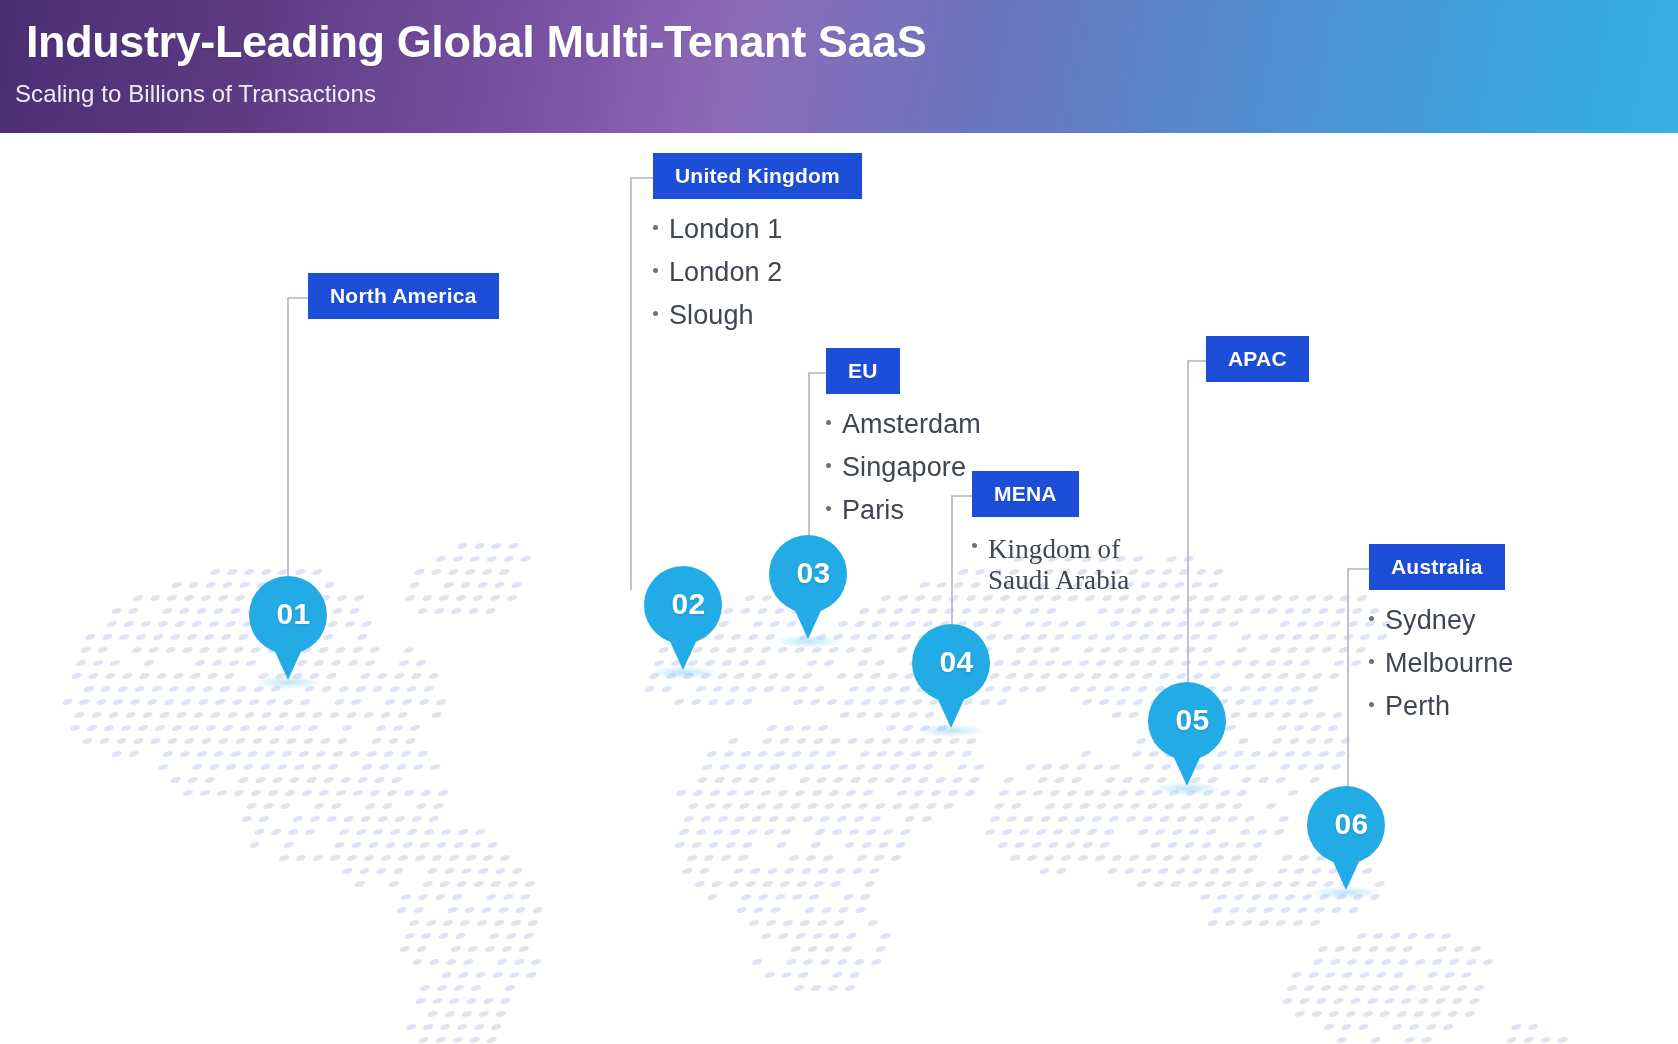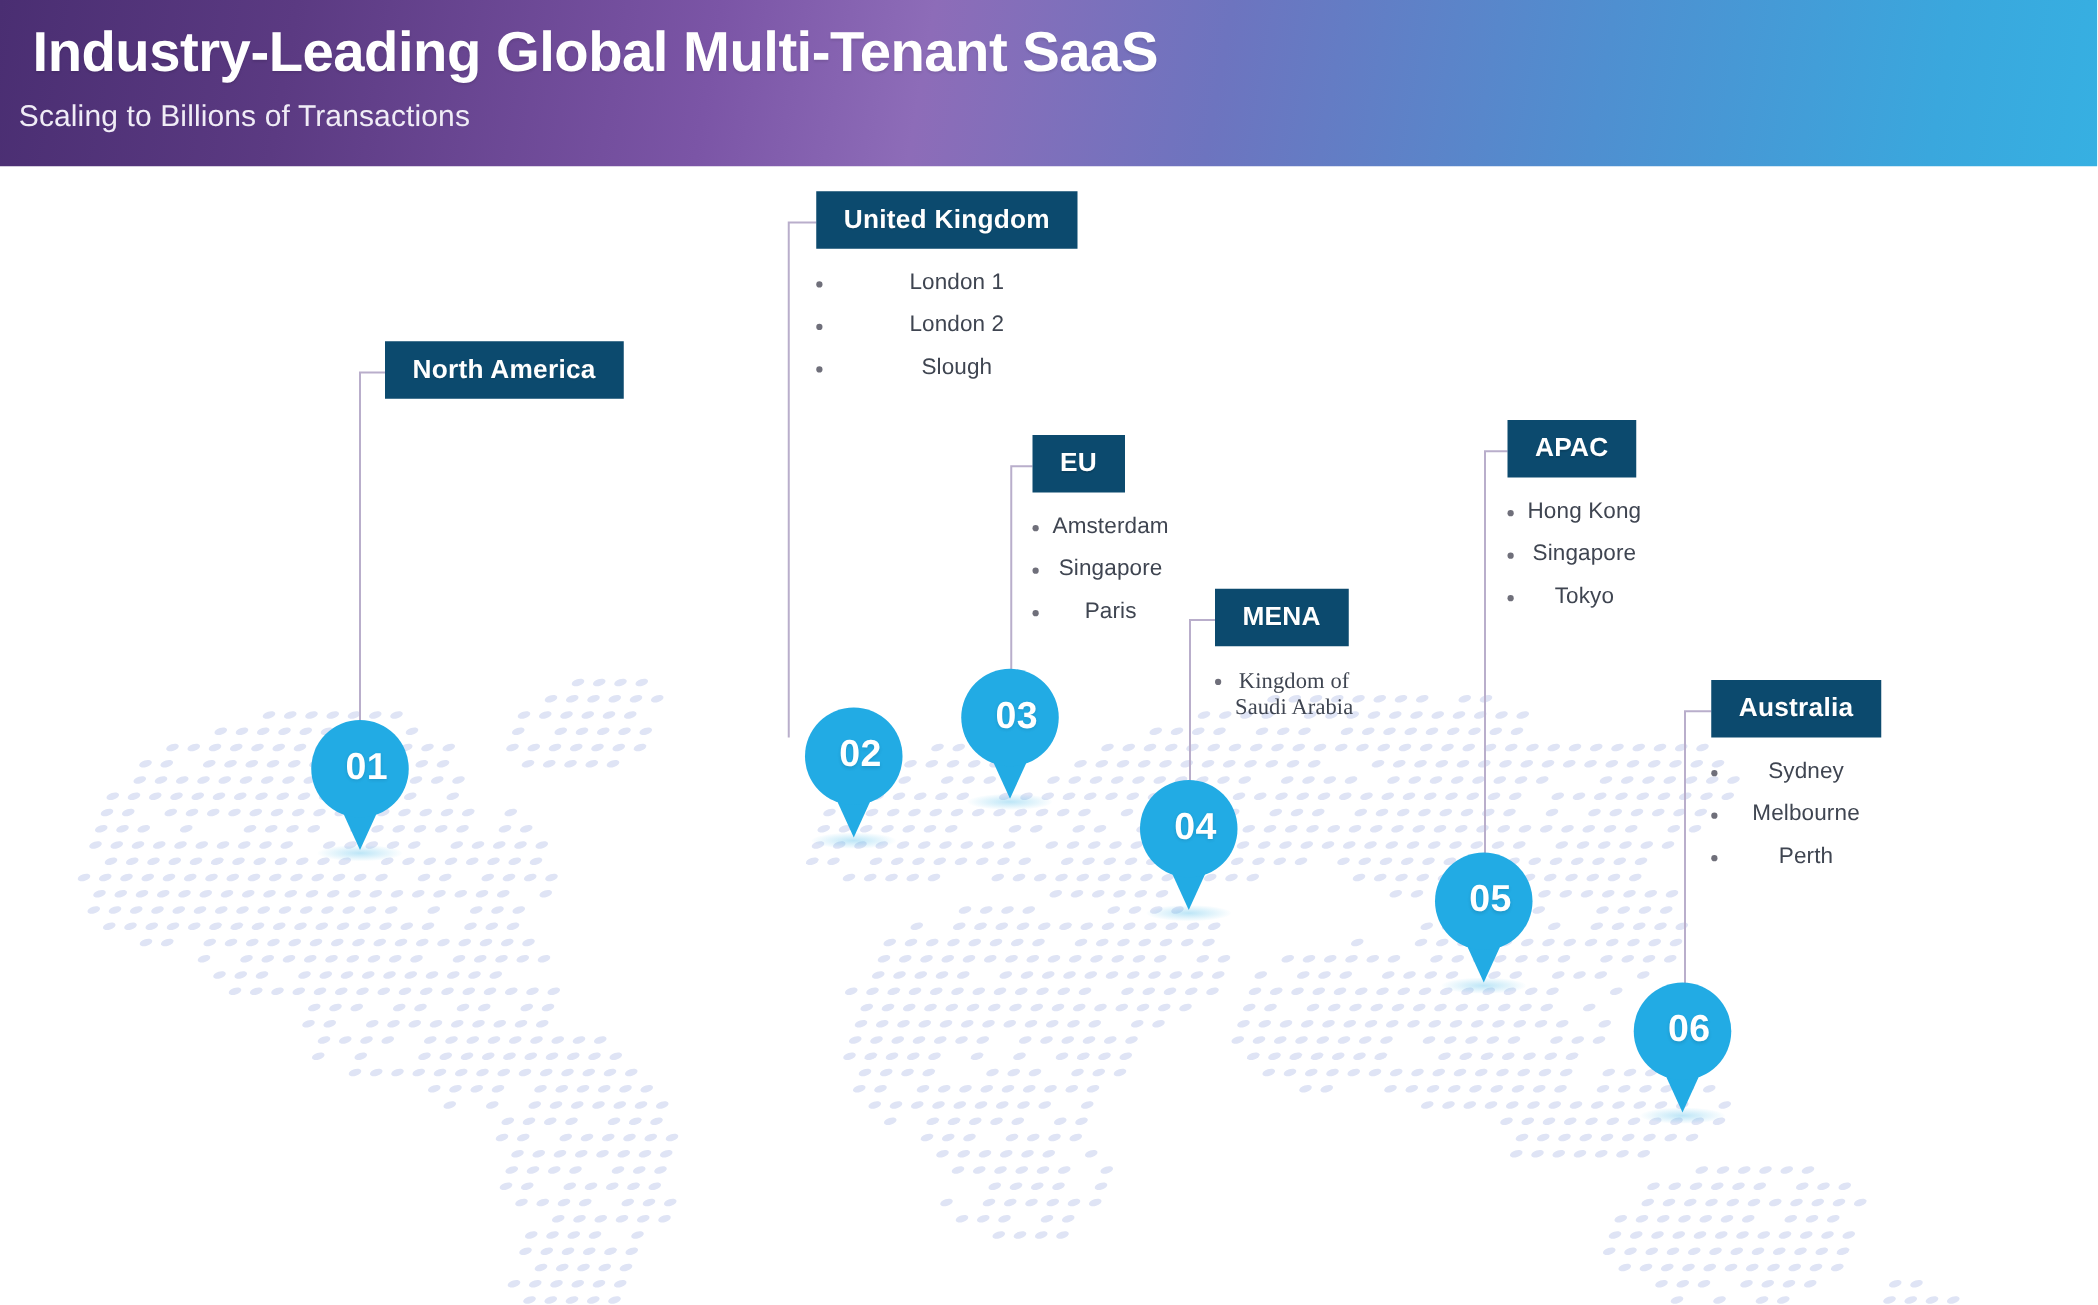--- a/index.html
+++ b/index.html
@@ -74,44 +74,43 @@
     position: absolute;
     left: 0; top: 0;
     width: 1678px; height: 1044px;
     pointer-events: none;
   }
 
   
   .callout { position: absolute; }
   .callout-chip {
     display: inline-block;
-    background: #0c4a6e;
+    background: #1d4ed8;
     color: #ffffff;
     font-size: 21px;
     font-weight: bold;
     letter-spacing: 0.2px;
     padding: 12px 22px 13px 22px;
     white-space: nowrap;
     line-height: 1.0;
     text-shadow: 0 1px 1px rgba(0,0,0,0.12);
   }
   .callout-list {
     margin-top: 17px;
     padding-left: 16px;
   }
   .callout-list li {
     list-style: none;
     position: relative;
-    font-size: 18px;
+    font-size: 27px;
     color: #3f4551;
     line-height: 1.0;
     margin-bottom: 16px;
     white-space: pre-line;
     letter-spacing: 0.1px;
-    text-align: center;
   }
   .callout-list li:last-child { margin-bottom: 0; }
   .callout-list li::before {
     content: "";
     position: absolute;
     left: -16px;
     top: 9px;
     width: 5px; height: 5px;
     border-radius: 50%;
     background: #6f6f7a;
@@ -1621,25 +1620,20 @@
   <div class="callout" style="left:972px; top:471px;">
     <div class="callout-chip">MENA</div>
     <ul class="callout-list" style="line-height:1.15;">
       <li style="line-height:1.15;font-family:Liberation Serif, serif;">Kingdom of
 Saudi Arabia</li>
     </ul>
   </div>
 
   <div class="callout" style="left:1206px; top:336px;">
     <div class="callout-chip">APAC</div>
-    <ul class="callout-list">
-      <li>Hong Kong</li>
-      <li>Singapore</li>
-      <li>Tokyo</li>
-    </ul>
   </div>
 
   <div class="callout" style="left:1369px; top:544px;">
     <div class="callout-chip">Australia</div>
     <ul class="callout-list">
       <li>Sydney</li>
       <li>Melbourne</li>
       <li>Perth</li>
     </ul>
   </div>

